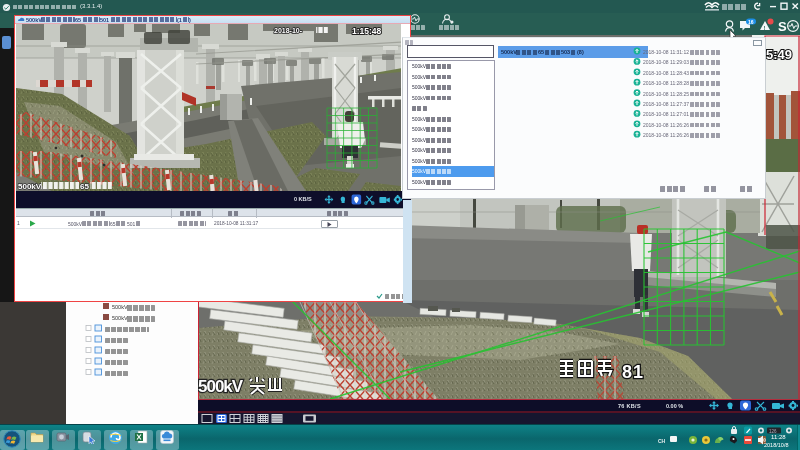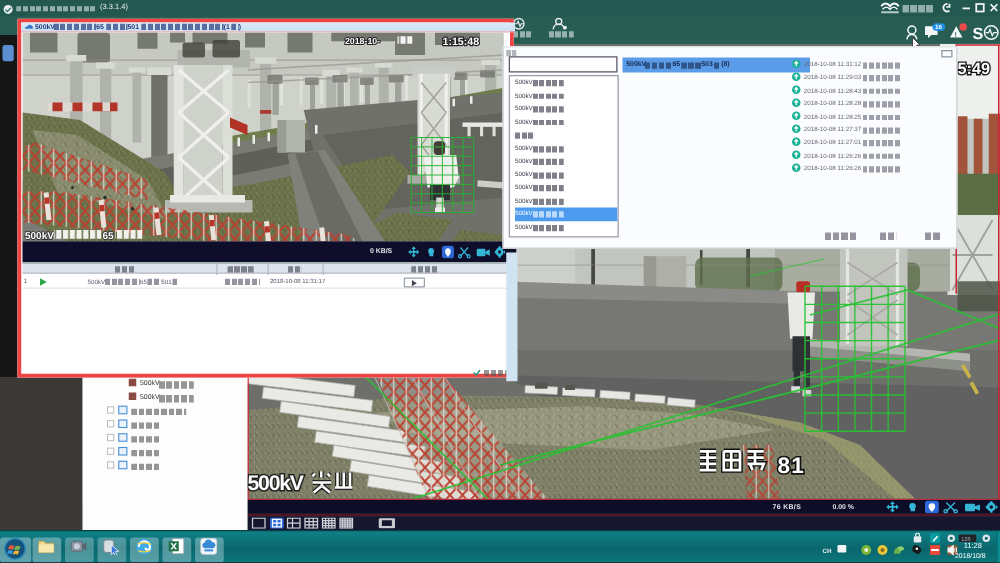--- a/index.html
+++ b/index.html
@@ -317,21 +317,21 @@
       <span class="zh ab" style="left:61px;top:3px;width:28px;height:5.5px;--a:4.6px;--b:6px;color:#555"></span>
  <span class="ab" style="left:46px;top:13px;font-size:5.5px;color:#333">500kV</span>
       <span class="zh ab" style="left:61px;top:14px;width:28px;height:5.5px;--a:4.6px;--b:6px;color:#555"></span>
  <span class="zh ab" style="left:39px;top:24.5px;width:44px;height:5.5px;--a:4.6px;--b:6px;color:#555"></span>
  <span class="zh ab" style="left:39px;top:35.5px;width:23px;height:5.5px;--a:4.6px;--b:6px;color:#555"></span>
  <span class="zh ab" style="left:39px;top:46.5px;width:23px;height:5.5px;--a:4.6px;--b:6px;color:#555"></span>
  <span class="zh ab" style="left:39px;top:57.5px;width:23px;height:5.5px;--a:4.6px;--b:6px;color:#555"></span>
  <span class="zh ab" style="left:39px;top:68.5px;width:23px;height:5.5px;--a:4.6px;--b:6px;color:#555"></span>
 </div>
 
-<div class="ab" style="left:14px;top:15px;width:397px;height:287px;background:#fff;border:3px solid #ef4444">
+<div class="ab" style="left:14px;top:15px;width:397px;height:287px;background:#fff;border:1px solid #ef4444">
  <div class="ab" style="left:0;top:0;width:395px;height:7px;background:linear-gradient(#dcecf8,#c8dff2)"></div>
  <svg class="ab" style="left:2px;top:0.5px" width="8" height="6" viewBox="0 0 8 6">
         <path d="M1 4a2 2 0 0 1 2-2c.3-1 1.5-1.6 2.5-1a2 2 0 0 1 1.5 3z" fill="#3a78c8"></path>
       </svg>
  <span class="ab" style="left:11px;top:0.5px;font-size:5.5px;color:#223a7a;font-weight:bold">500kV</span>
  <span class="zh ab" style="left:26px;top:1.2px;width:34px;height:5px;--a:4px;--b:5.4px;color:#223a7a;height:4.5px;opacity:.7"></span>
  <span class="ab" style="left:60px;top:0.5px;font-size:5.5px;color:#223a7a;font-weight:bold">65</span>
  <span class="zh ab" style="left:68px;top:1.2px;width:17px;height:5px;--a:4px;--b:5.4px;color:#223a7a;height:4.5px;opacity:.7"></span>
  <span class="ab" style="left:85px;top:0.5px;font-size:5.5px;color:#223a7a;font-weight:bold">501</span>
  <span class="zh ab" style="left:96px;top:1.2px;width:66px;height:5px;--a:4px;--b:5.4px;color:#223a7a;height:4.5px;opacity:.7"></span>

